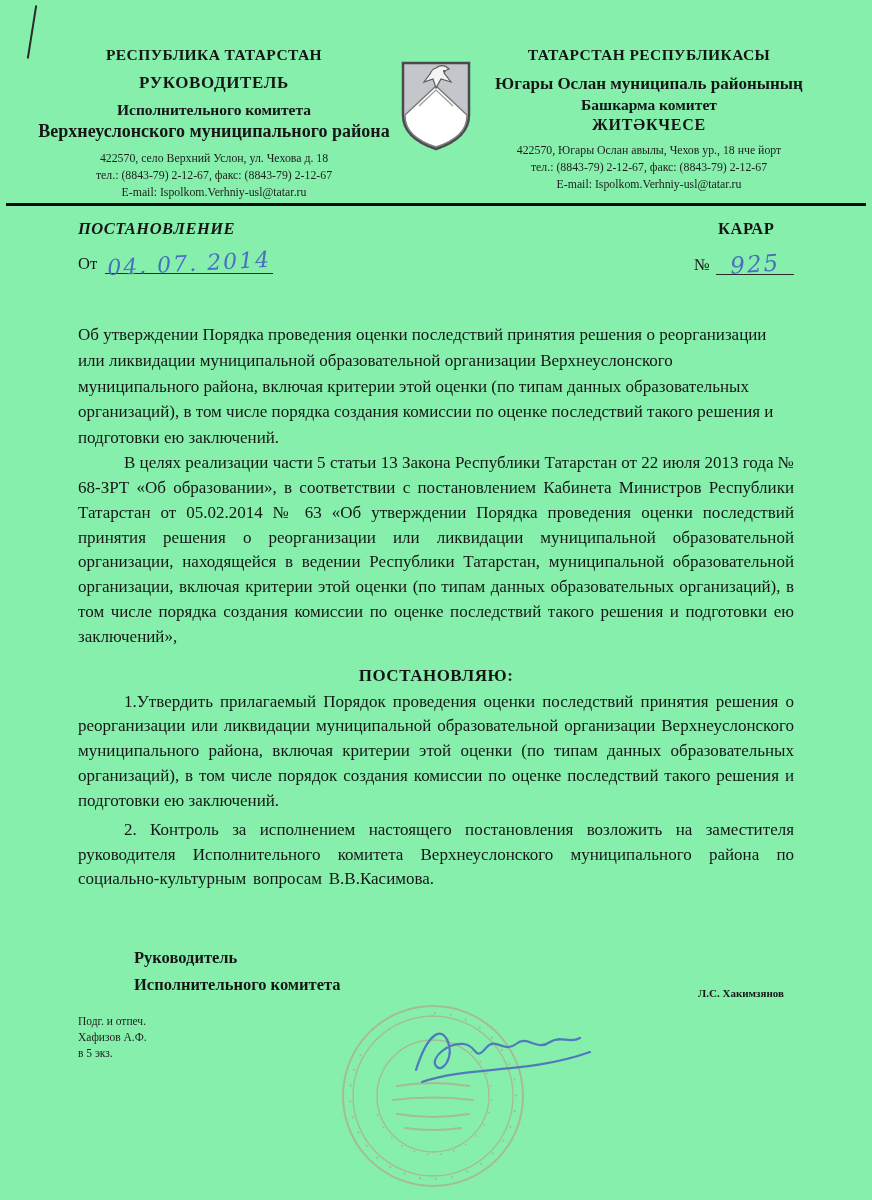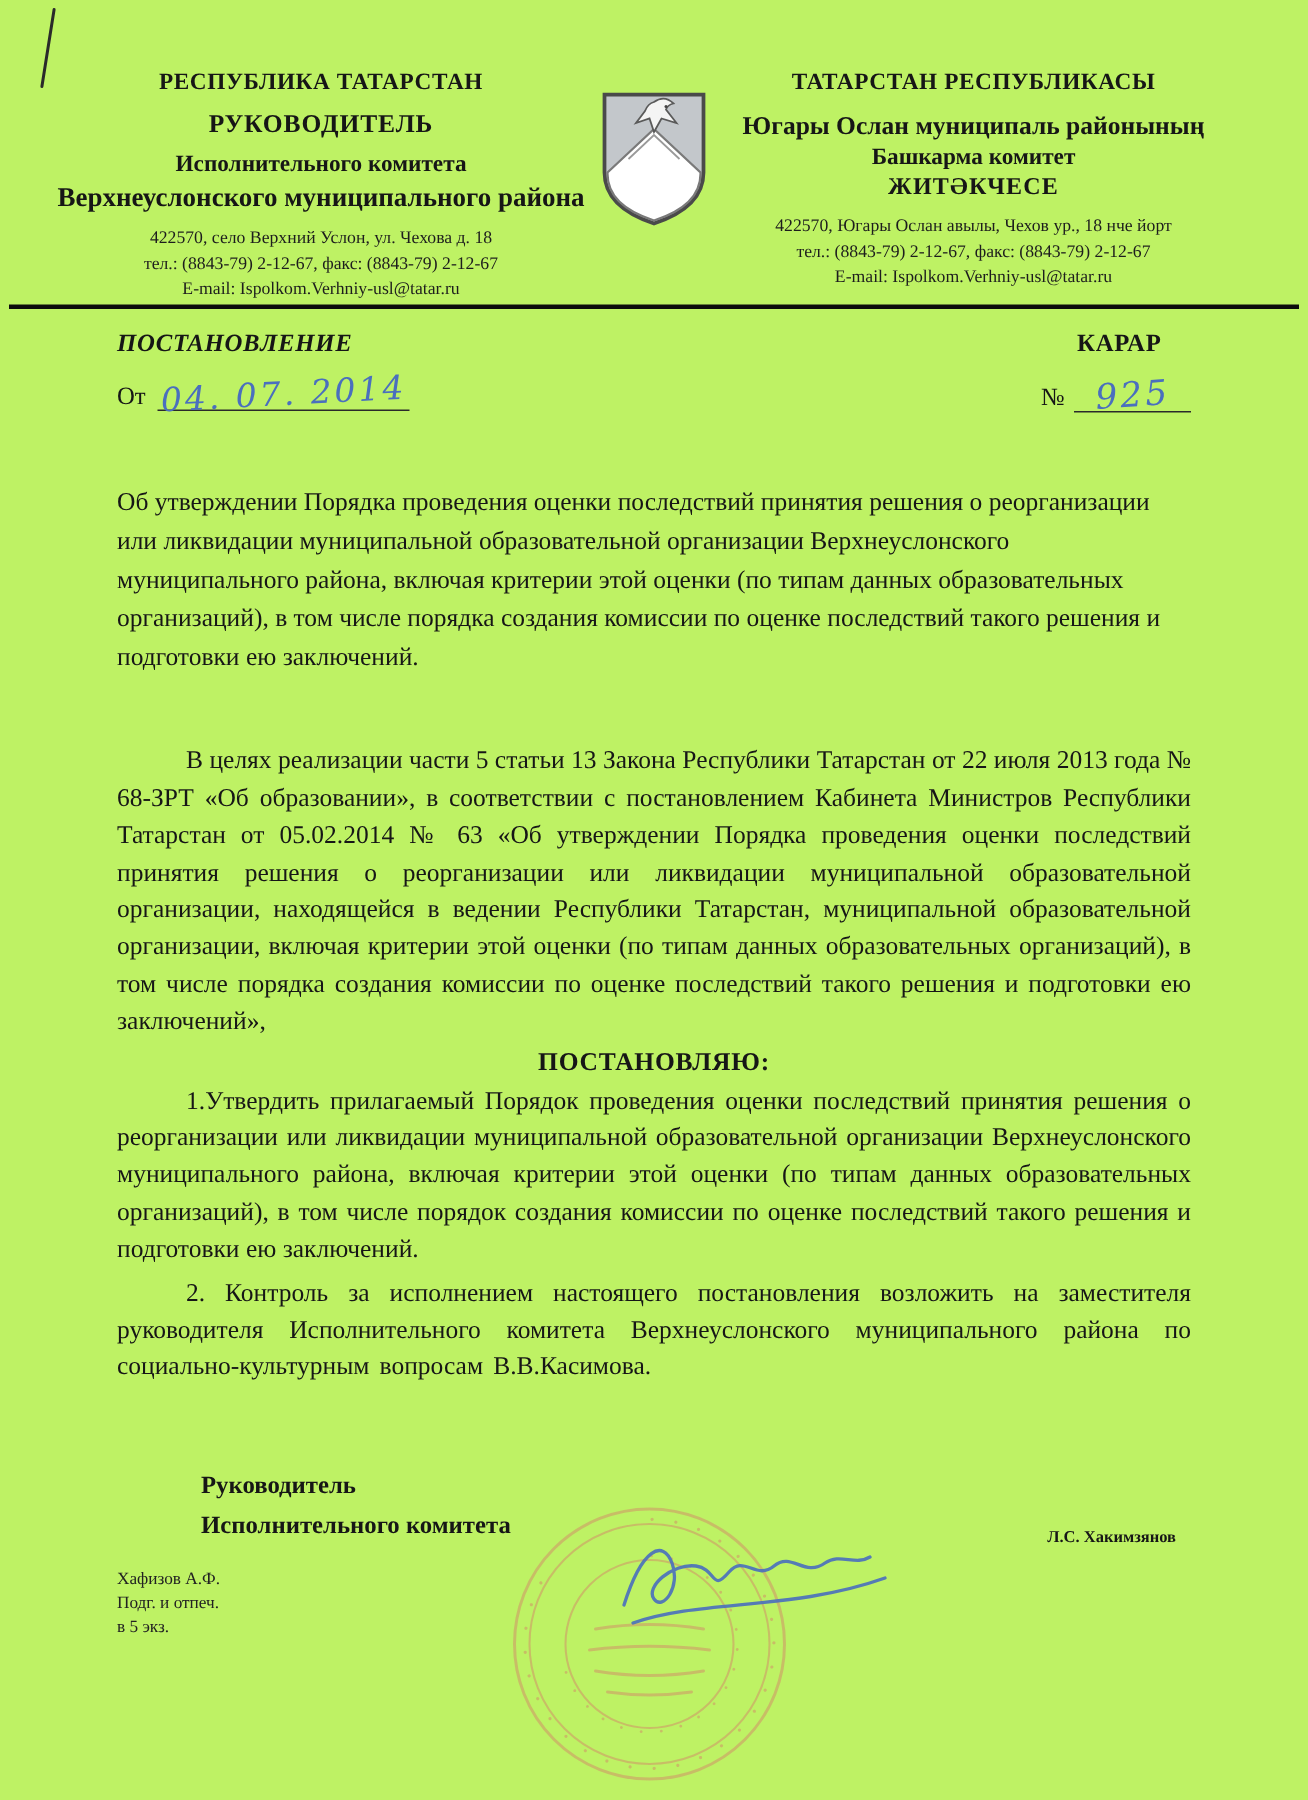--- a/index.html
+++ b/index.html
@@ -1,20 +1,20 @@
 <!DOCTYPE html>
 <html><head>
 <meta charset="utf-8">
 <style>
   * { margin:0; padding:0; box-sizing:border-box; }
   html,body { background:#d9d9d6; }
   body { font-family:"Liberation Serif","DejaVu Serif",serif; }
   .page {
     position:relative; width:872px; height:1200px; margin:0 auto;
-    background:#bef264; color:#161616; overflow:hidden;
+    background:#86efac; color:#161616; overflow:hidden;
     box-shadow:0 0 4px rgba(0,0,0,.3);
   }
   
   .corner-mark { position:absolute; left:31px; top:5px; width:2px; height:54px;
     background:#2a2a2a; transform:rotate(9deg); border-radius:1px; }
 
   
   .hdr-left  { position:absolute; left:34px;  top:46px; width:360px; text-align:center; }
   .hdr-right { position:absolute; left:462px; top:46px; width:374px; text-align:center; }
   .h-l1 { font-weight:bold; font-size:15.5px; letter-spacing:.4px; }
@@ -39,22 +39,22 @@
   .uline-date { width:168px; margin-left:8px; }
   .uline-num  { width:78px;  margin-left:6px; }
   .hand { font-family:"DejaVu Serif",serif; font-style:italic; color:#4a6fbe;
     display:inline-block; letter-spacing:2px; }
   .hand-date { font-size:22px; transform:rotate(-3deg) translateY(3px); }
   .hand-num  { font-size:23px; transform:rotate(-4deg) translateY(3px); }
 
   
   .content { position:absolute; left:78px; top:322px; width:716px; }
   .title { text-align:left; font-weight:normal; font-size:17px; line-height:1.52; }
-  .para  { margin-top:44px; text-align:justify; font-size:17px; line-height:1.46; text-indent:46px; }
-  .resolve { margin-top:4px; text-align:center; font-weight:bold; font-size:17px; letter-spacing:.5px; }
+  .para  { text-align:justify; font-size:17px; line-height:1.46; text-indent:46px; }
+  .resolve { margin-top:16px; text-align:center; font-weight:bold; font-size:17px; letter-spacing:.5px; }
   .item  { margin-top:4px; text-align:justify; font-size:17px; line-height:1.46; text-indent:46px; }
   .item2 { word-spacing:2.5px; }
 
   
   .sig-row { display:flex; margin-top:52px; align-items:flex-end; }
   .sig-role { margin-left:56px; font-weight:bold; font-size:16.5px; line-height:1.65; }
   .sig-name { margin-left:auto; margin-right:10px; font-weight:bold; font-size:11px; }
   .signature-svg { position:absolute; left:408px; top:1008px; width:190px; height:92px; }
 
   .stamp { position:absolute; left:335px; top:998px; width:196px; height:196px; opacity:.38; }
@@ -124,22 +124,22 @@
 
     <div class="sig-row">
       <div class="sig-role">
         <div>Руководитель</div>
         <div>Исполнительного комитета</div>
       </div>
       <div class="sig-name">Л.С. Хакимзянов</div>
     </div>
 
     <div class="footer-note">
+      <div>Подг. и отпеч.</div>
       <div>Хафизов А.Ф.</div>
-      <div>Подг. и отпеч.</div>
       <div>в 5 экз.</div>
     </div>
   </div>
 
   <div class="stamp">
     <svg width="196" height="196" viewBox="0 0 196 196" xmlns="http://www.w3.org/2000/svg">
       <defs>
         <path id="stampArc" d="M98,18 a80,80 0 1,1 -0.01,0"></path>
         <path id="stampArc2" d="M98,42 a56,56 0 1,1 -0.01,0"></path>
       </defs>

